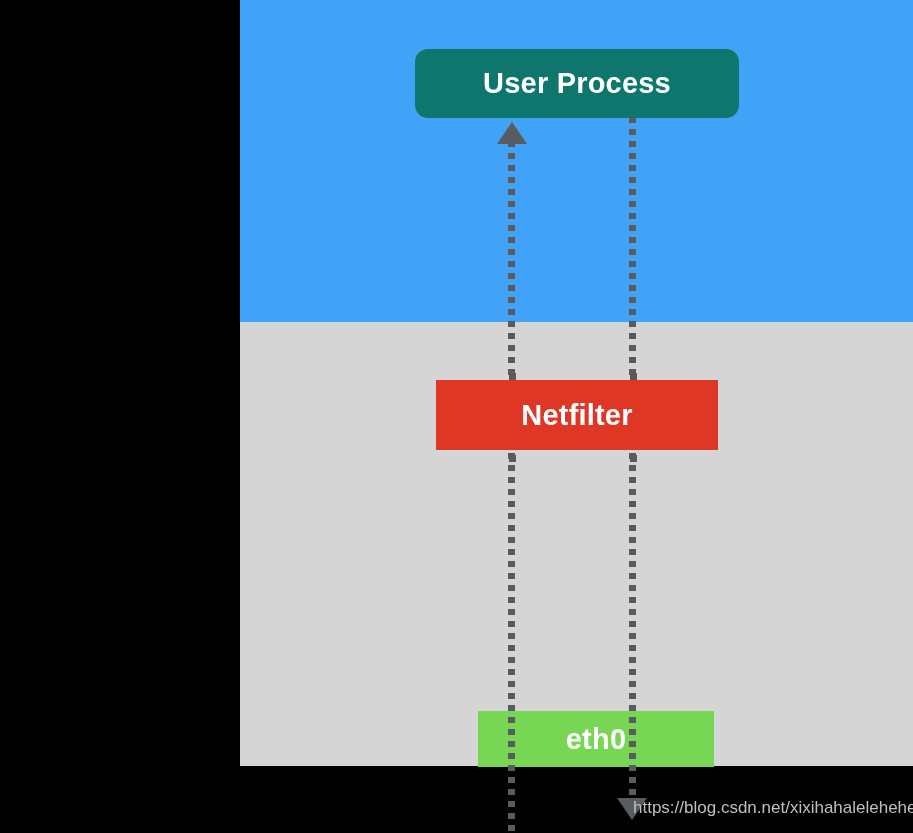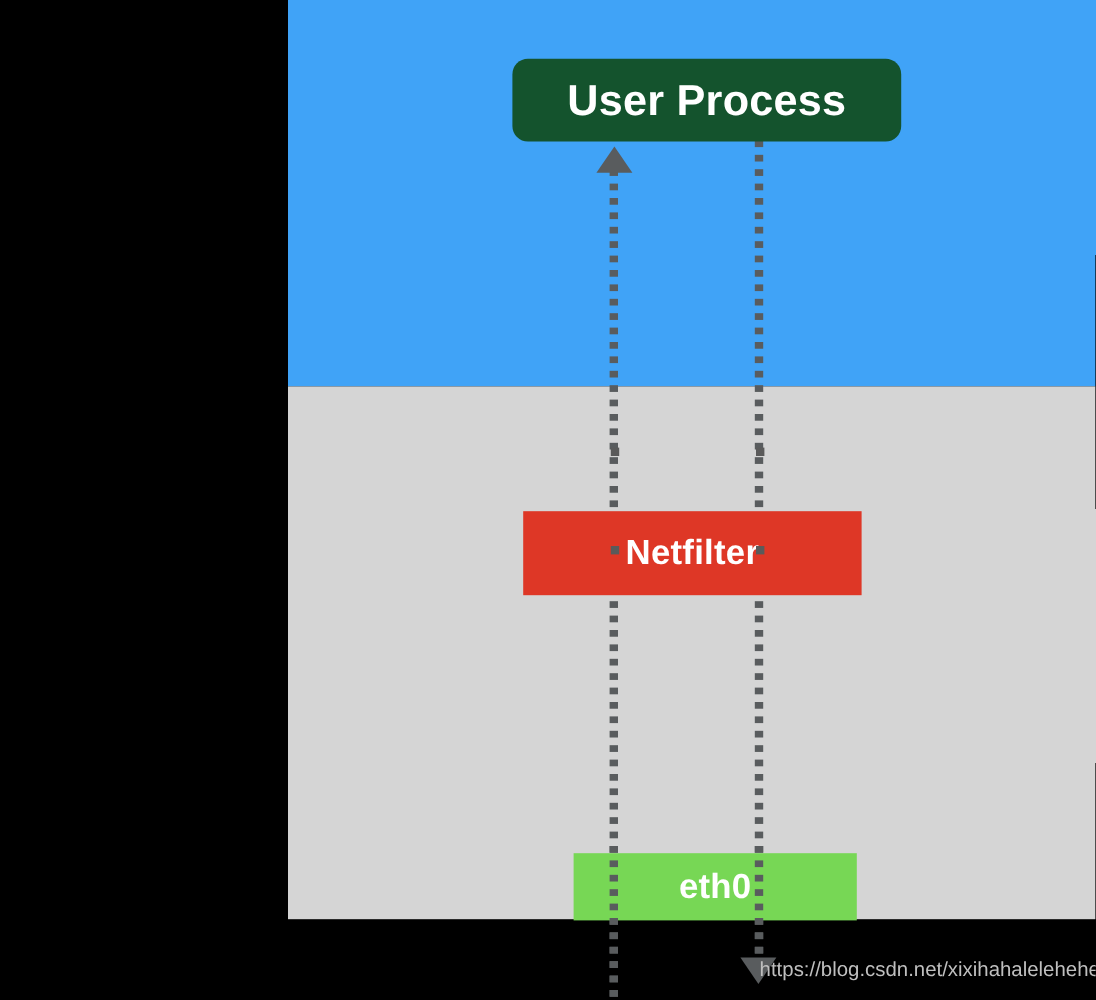--- a/index.html
+++ b/index.html
@@ -95,33 +95,31 @@
     color: #ffffff;
     font-weight: bold;
     letter-spacing: 0.2px;
     box-sizing: border-box;
   }
   .node-user-process {
     left: 415px;
     top: 49px;
     width: 324px;
     height: 69px;
-    background: #14532d;
+    background: #0f766e;
     border-radius: 13px;
-    font-size: 36px;
-    margin-left: 12px;
+    font-size: 29px;
   }
   .node-netfilter {
     left: 436px;
     top: 380px;
     width: 282px;
     height: 70px;
     background: #de3726;
     font-size: 29px;
-    margin-top: 46px;
   }
   .node-eth0 {
     left: 478px;
     top: 711px;
     width: 236px;
     height: 56px;
     background: #77d755;
     font-size: 29px;
   }
 

